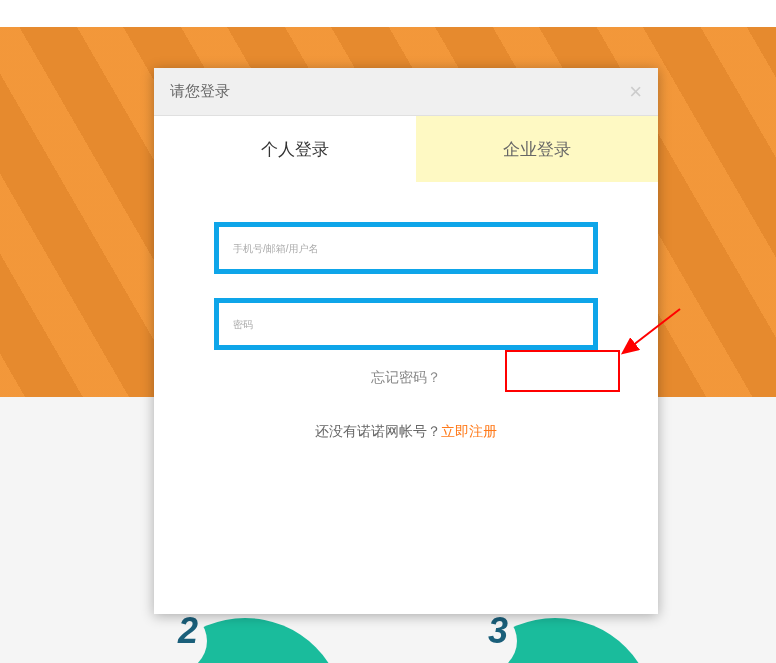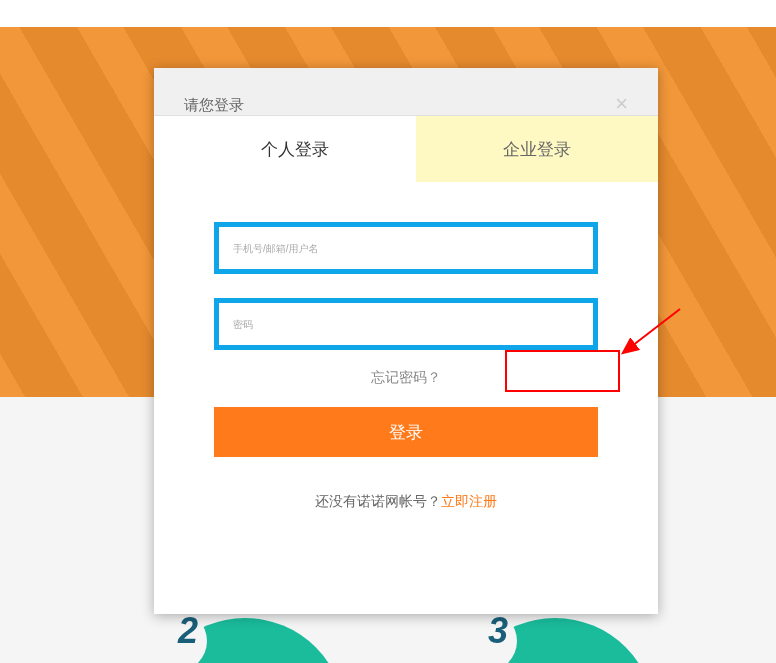--- a/index.html
+++ b/index.html
@@ -119,23 +119,23 @@
       height: 546px;
       background: #fff;
       box-shadow: 0 2px 12px rgba(0,0,0,0.3);
     }
     
     .modal-header {
       height: 48px;
       background: #f0f0f0;
       border-bottom: 1px solid #e0e0e0;
       display: flex;
-      align-items: flex-end;
+      align-items: center;
       justify-content: space-between;
-      padding: 0 30px;
+      padding: 0 16px;
     }
     
     .modal-title {
       font-size: 15px;
       color: #666;
     }
     
     .close-icon {
       cursor: pointer;
       color: #ccc;
@@ -270,21 +270,20 @@
   <div class="form-area">
     <div class="input-row">
       <input type="text" class="text-input" placeholder="手机号/邮箱/用户名" style="">
     </div>
     <div class="input-row">
       <input type="password" class="text-input" placeholder="密码" style="">
     </div>
     <div class="forgot-row">
       <a class="forgot-link">忘记密码？</a>
     </div>
-    <button class="login-btn">登录</button>
     <div class="register-row">
       <span>还没有诺诺网帐号？</span><a class="register-link">立即注册</a>
     </div>
   </div>
 </div>
 
 <div class="annotation-box"></div>
 <svg class="annotation-arrow" width="70" height="55">
   <defs>
     <marker id="arrowhead" markerWidth="10" markerHeight="8" refX="2" refY="4" orient="auto">

